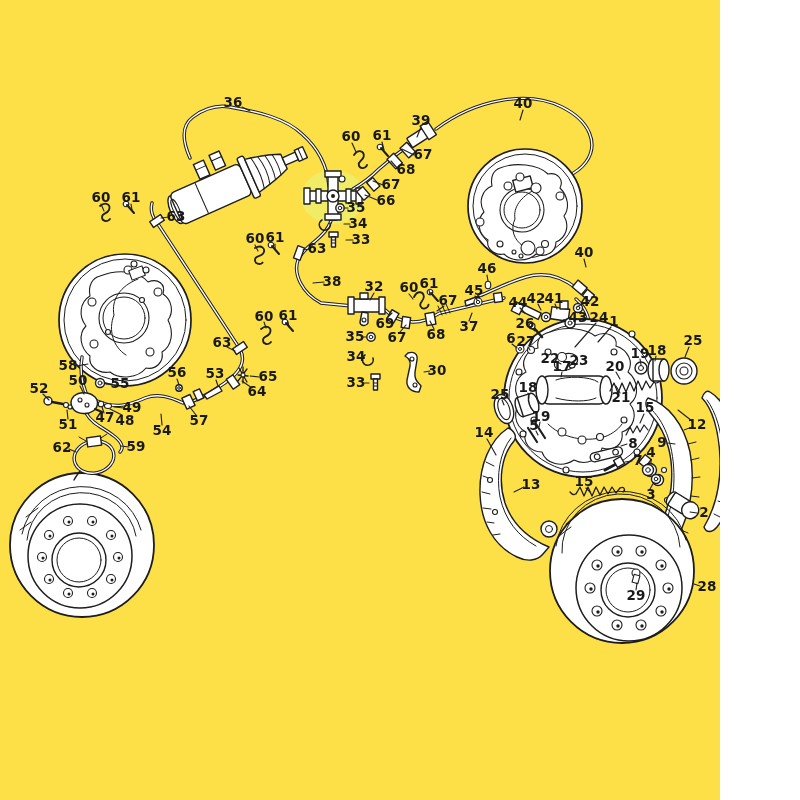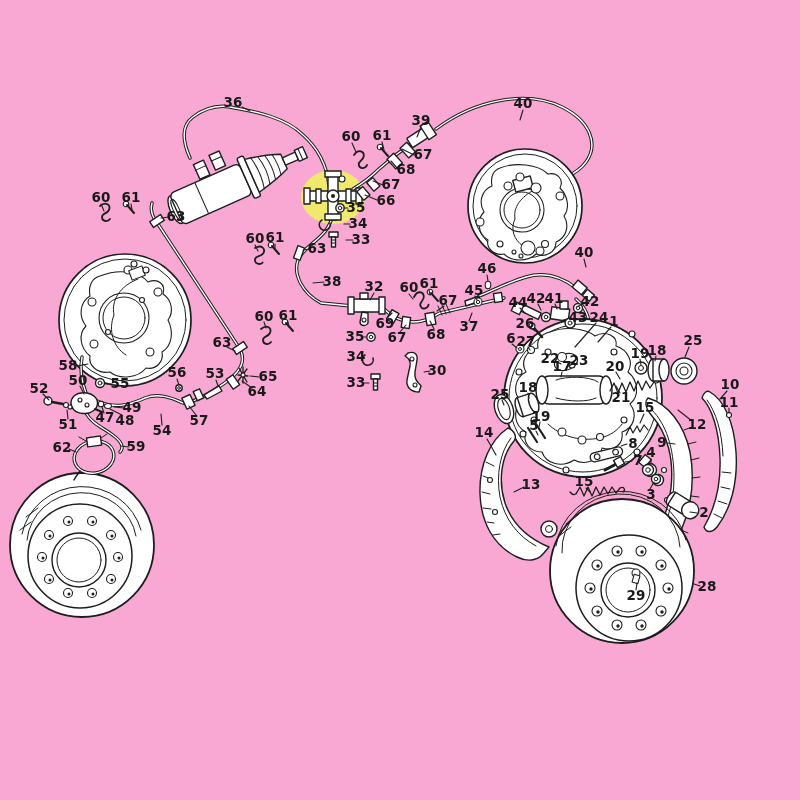--- a/index.html
+++ b/index.html
@@ -1,16 +1,16 @@
 <!DOCTYPE html>
 <html><head>
 <meta charset="utf-8">
 <style>
   html,body{margin:0;padding:0;background:#ffffff;}
-  #stage{position:relative;width:800px;height:800px;background:#f9a8d4;overflow:hidden;
+  #stage{position:relative;width:720px;height:800px;background:#fde047;overflow:hidden;
          font-family:"DejaVu Sans",sans-serif;}
   svg{position:absolute;left:0;top:0;}
   .ln{fill:none;stroke:#1d1d1d;stroke-width:1.4;stroke-linecap:round;stroke-linejoin:round;}
   .thin{fill:none;stroke:#1d1d1d;stroke-width:1;stroke-linecap:round;}
   .fw{fill:#ffffff;stroke:#1d1d1d;stroke-width:1.4;stroke-linejoin:round;}
   .fwt{fill:#ffffff;stroke:#1d1d1d;stroke-width:1.1;stroke-linejoin:round;}
   .tube{fill:none;stroke:#1d1d1d;stroke-width:3.4;stroke-linecap:round;}
   .tubec{fill:none;stroke:#ffffff;stroke-width:1.4;stroke-linecap:round;}
   .dot{fill:#1d1d1d;stroke:none;}
   .lead{fill:none;stroke:#222222;stroke-width:1.15;stroke-linecap:round;}

